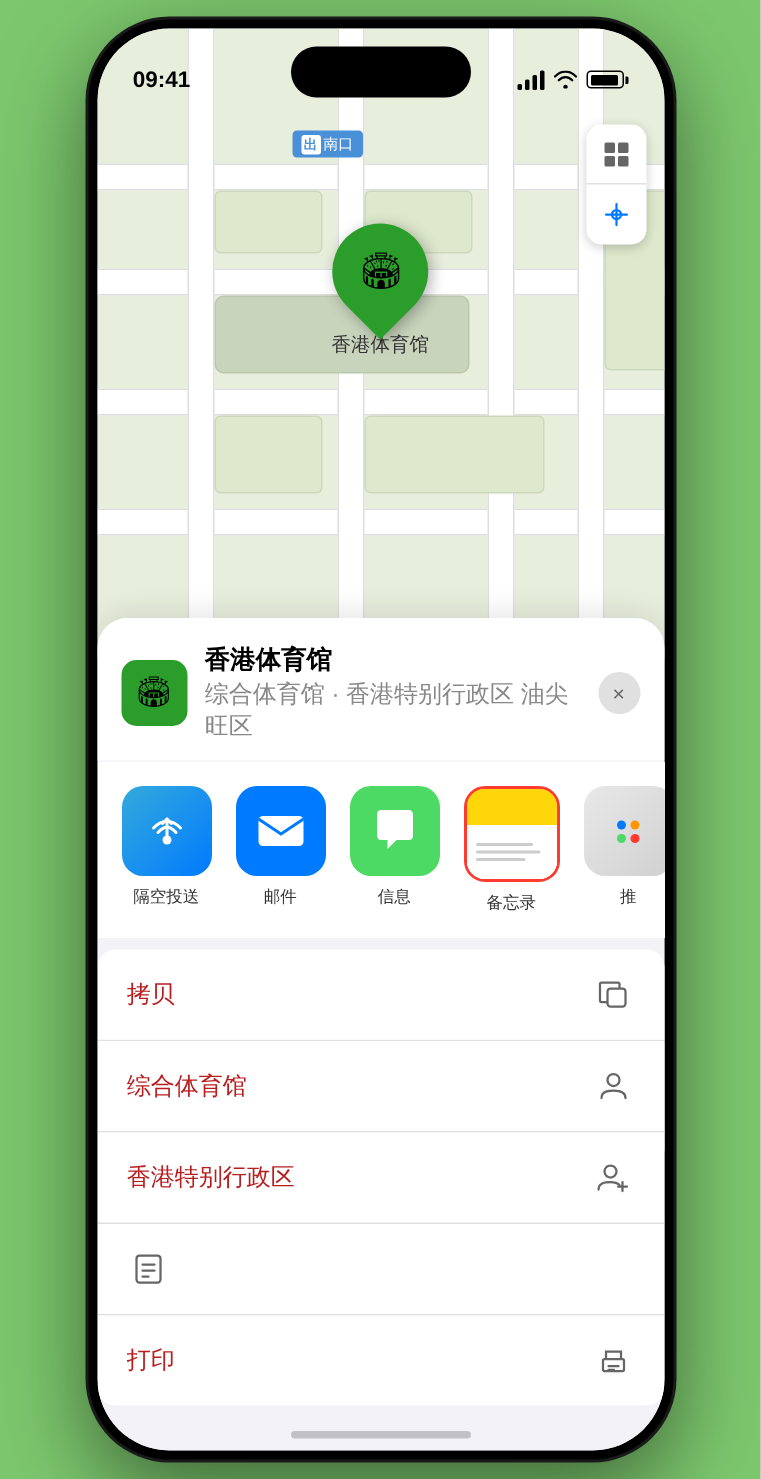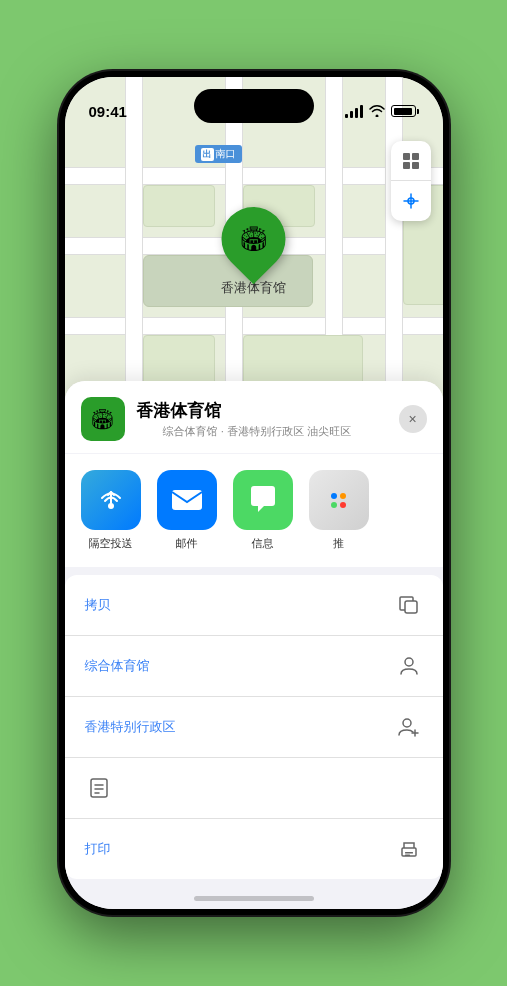--- a/index.html
+++ b/index.html
@@ -9,21 +9,21 @@
       height: 986px;
       background: #7dc86e;
       display: flex;
       align-items: center;
       justify-content: center;
       font-family: -apple-system, 'PingFang SC', 'Helvetica Neue', sans-serif;
     }
 
     .phone-frame {
       width: 390px;
-      height: 844px;
+      height: 960px;
       background: #000;
       border-radius: 54px;
       position: relative;
       box-shadow: 0 0 0 2px #1a1a1a, 0 20px 60px rgba(0,0,0,0.5);
       overflow: hidden;
       text-decoration: underline;
     }
 
     .phone-screen {
       position: absolute;
@@ -270,24 +270,23 @@
     }
     .venue-info {
       flex: 1;
     }
     .venue-name {
       font-size: 17px;
       font-weight: 600;
       color: #000;
     }
     .venue-subtitle {
-      font-size: 11px;
+      font-size: 16px;
       color: #888;
       margin-top: 2px;
-      margin-left: 26px;
     }
     .close-btn {
       width: 28px;
       height: 28px;
       background: #e0e0e0;
       border-radius: 50%;
       display: flex;
       align-items: center;
       justify-content: center;
       font-size: 14px;
@@ -385,22 +384,22 @@
     .action-item:first-child {
       border-top-left-radius: 12px;
       border-top-right-radius: 12px;
     }
     .action-item:last-child {
       border-bottom: none;
       border-bottom-left-radius: 12px;
       border-bottom-right-radius: 12px;
     }
     .action-label {
-      font-size: 13px;
-      color: #3b82f6;
+      font-size: 16px;
+      color: #b91c1c;
     }
     .action-icon {
       width: 28px;
       height: 28px;
       display: flex;
       align-items: center;
       justify-content: center;
       font-size: 18px;
       color: #666;
     }
@@ -554,20 +553,35 @@
 
         <div class="share-item">
           <div class="share-icon messages">
             <svg width="34" height="34" viewBox="0 0 34 34">
               <path d="M5 6 Q5 3 8 3 L26 3 Q29 3 29 6 L29 20 Q29 23 26 23 L18 23 L12 29 L12 23 L8 23 Q5 23 5 20 Z" fill="white"></path>
             </svg>
           </div>
           <div class="share-label">信息</div>
         </div>
 
+        <div class="share-item">
+          <div class="notes-highlighted">
+            <div class="share-icon notes" style="border:none; border-radius:12px;">
+              <div class="notes-icon-inner">
+                <div class="notes-top"></div>
+                <div class="notes-lines">
+                  <div class="notes-line" style="width:80%;"></div>
+                  <div class="notes-line" style="width:90%;"></div>
+                  <div class="notes-line" style="width:70%;"></div>
+                </div>
+              </div>
+            </div>
+          </div>
+          <div class="share-label">备忘录</div>
+        </div>
 
         <div class="share-item">
           <div class="share-icon more" style="background: linear-gradient(135deg,#e8e8e8,#d0d0d0);">
             <div class="more-dots">
               <div class="dot-group">
                 <div class="more-dot" style="background:#007aff; width:6px;height:6px;border-radius:50%;"></div>
                 <div class="more-dot" style="background:#ff9500; width:6px;height:6px;border-radius:50%;"></div>
               </div>
               <div class="dot-group">
                 <div class="more-dot" style="background:#4cd964; width:6px;height:6px;border-radius:50%;"></div>

